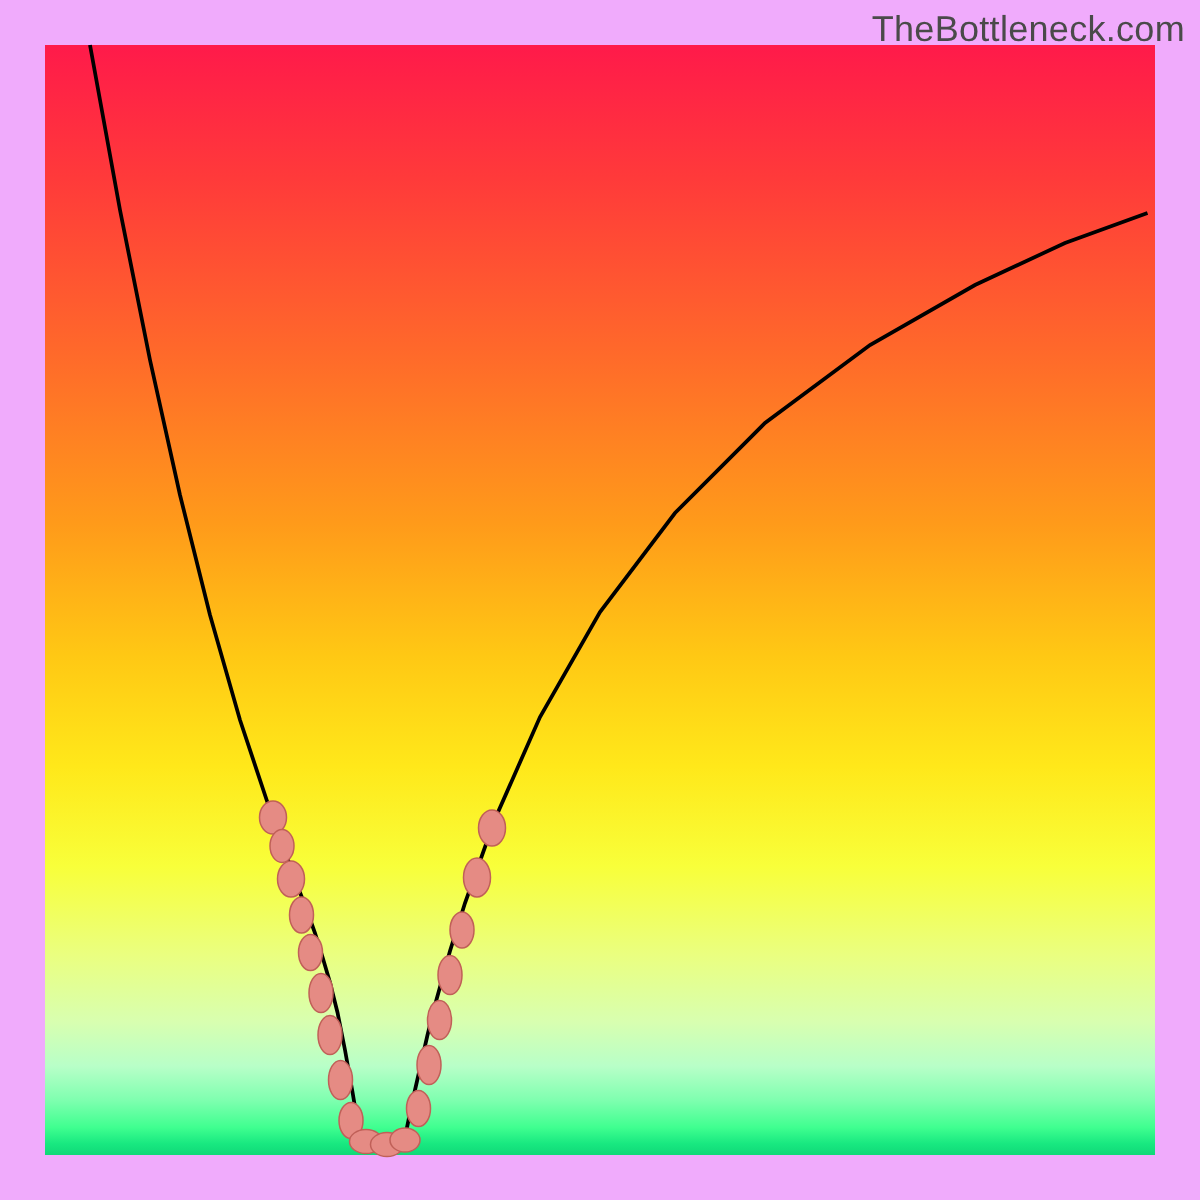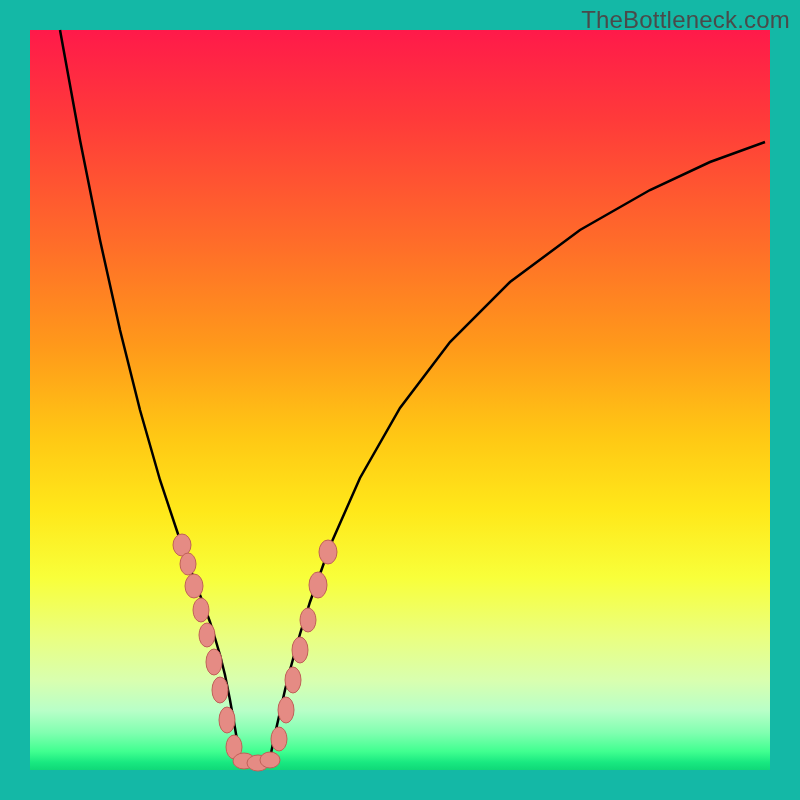--- a/index.html
+++ b/index.html
@@ -8,21 +8,21 @@
     width: 800px;
     height: 800px;
     overflow: hidden;
     background: #000;
     font-family: Arial, Helvetica, sans-serif;
   }
   .frame {
     position: relative;
     width: 800px;
     height: 800px;
-    background: #14b8a6;
+    background: #f0abfc;
   }
   .plot-area {
     position: absolute;
     left: 30px;
     top: 30px;
     width: 740px;
     height: 740px;
     background: linear-gradient(
       to bottom,
       #ff1a4a 0%,

